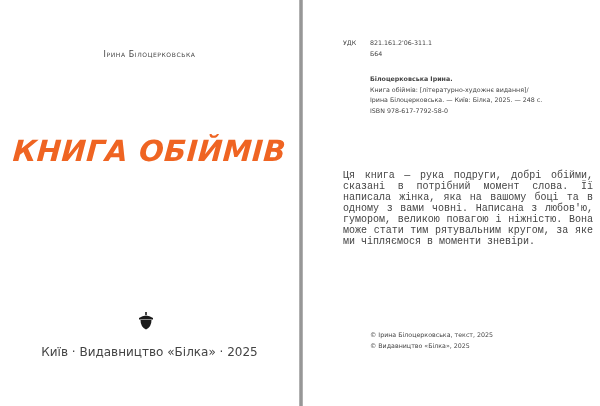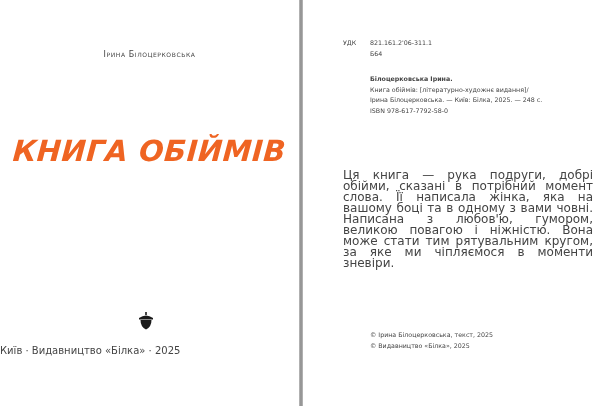--- a/index.html
+++ b/index.html
@@ -11,28 +11,28 @@
   .spine { position:absolute; left:299px; top:0; width:4px; height:406px;
            background:linear-gradient(to right,#bdbdbd,#8a8a8a 50%,#bdbdbd); }
   .author-head { position:absolute; top:50px; left:0; width:299px; text-align:center;
                  font-size:8px; letter-spacing:0.6px; color:#444; font-variant:small-caps; }
   .book-title { position:absolute; top:134px; left:0; width:299px; text-align:center;
                 font-family:"DejaVu Sans", sans-serif; font-weight:bold; font-style:italic;
                 font-size:29px; color:#ef6422; letter-spacing:0.5px; transform:skewX(-4deg); }
   .subtitle { position:absolute; top:184px; left:0; width:299px; text-align:center;
               font-family:"DejaVu Serif", serif; font-style:italic; font-size:7px; color:#555; }
   .acorn { position:absolute; left:138px; top:312px; width:16px; height:18px; }
-  .imprint { position:absolute; top:345px; left:0; width:299px; text-align:left; font-size:10px; color:#444; }
+  .imprint { position:absolute; top:345px; left:0; width:299px; text-align:center; font-size:12px; color:#444; }
   .small { font-size:6.3px; line-height:10.5px; color:#444; }
   .udc { position:absolute; left:343px; top:38px; }
   .udc-row { display:flex; }
   .udc-label { width:27px; }
   .catalog { position:absolute; left:370px; top:74px; }
   .catalog .b { font-weight:bold; }
-  .annotation { position:absolute; left:343px; top:170px; width:250px; font-size:12px; line-height:11px; color:#444; text-align:justify; }
+  .annotation { position:absolute; left:343px; top:170px; width:250px; font-size:10px; line-height:11px; color:#444; text-align:justify;font-family:Liberation Mono, monospace; }
   .copyright { position:absolute; left:370px; top:330px; }
 </style>
 </head>
 <body>
 
 <div class="page page-left">
   <div class="author-head">Ірина Білоцерковська</div>
   <div class="book-title">КНИГА ОБІЙМІВ</div>
   <svg class="acorn" viewBox="0 0 16 18">
     <rect x="7.2" y="0" width="1.6" height="3" fill="#1a1a1a"></rect>

